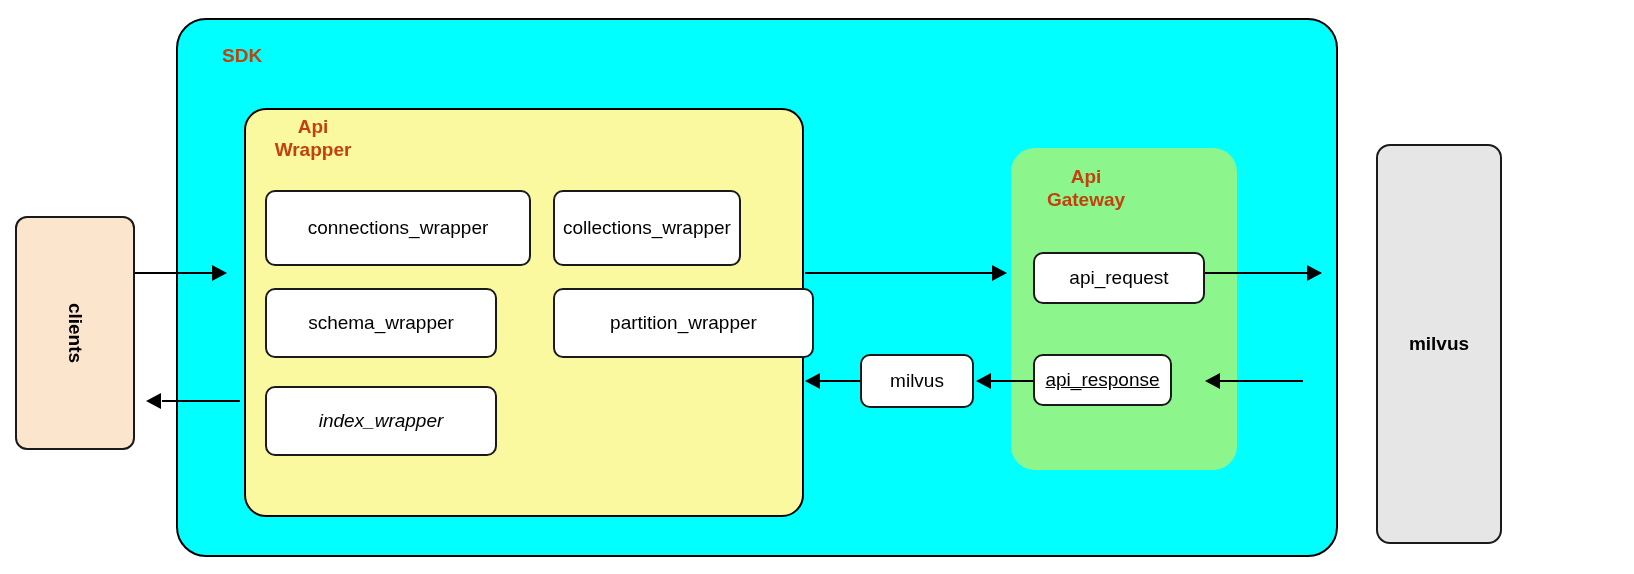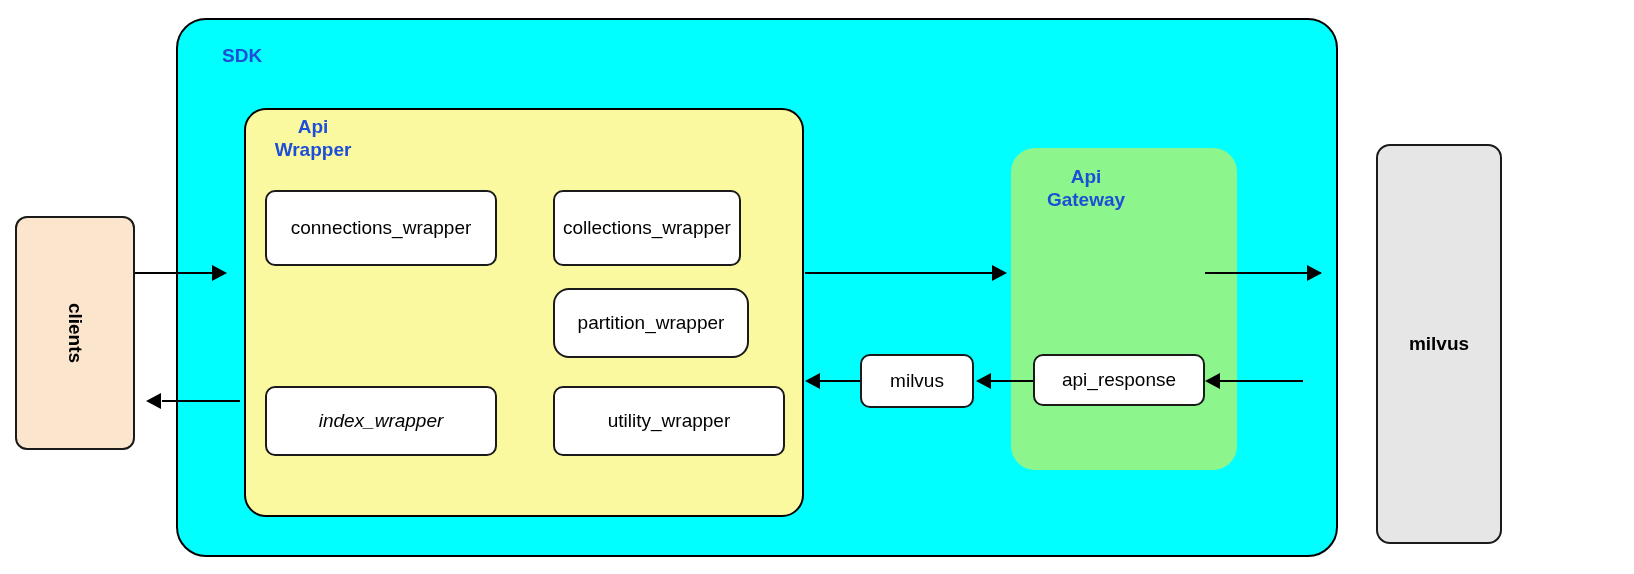--- a/index.html
+++ b/index.html
@@ -49,21 +49,21 @@
     background: #8cf58c;
     border: none;
     border-radius: 24px;
   }
 
   
   .shell-title {
     position: absolute;
     font-weight: bold;
     font-size: 19px;
-    color: #1d4ed8;
+    color: #c2410c;
     line-height: 1.22;
     white-space: pre-line;
     text-align: center;
   }
   .sdk-title  { left: 222px; top: 44px;  }
   .wrap-title { left: 258px; top: 115px; width: 110px; }
   .gw-title   { left: 1026px; top: 165px; width: 120px; }
 
   
   .node {
@@ -73,29 +73,29 @@
     border: 2px solid #1a1a1a;
     border-radius: 10px;
     display: flex;
     align-items: center;
     justify-content: center;
     font-size: 19px;
     color: #000000;
   }
   .node-tall { border-radius: 14px; }
 
-  .w0 { left: 265px; top: 190px; width: 232px; height: 76px; }
+  .w0 { left: 265px; top: 190px; width: 266px; height: 76px; }
   .w1 { left: 553px; top: 190px; width: 188px; height: 76px; }
   .w2 { left: 265px; top: 288px; width: 232px; height: 70px; }
-  .w3 { left: 553px; top: 288px; width: 196px; height: 70px; border-radius: 16px; }
+  .w3 { left: 553px; top: 288px; width: 261px; height: 70px; }
   .w4 { left: 265px; top: 386px; width: 232px; height: 70px; font-style: italic; }
   .w5 { left: 553px; top: 386px; width: 232px; height: 70px; }
 
   .g0 { left: 1033px; top: 252px; width: 172px; height: 52px; }
-  .g1 { left: 1033px; top: 354px; width: 172px; height: 52px; }
+  .g1 { left: 1033px; top: 354px; width: 139px; height: 52px; text-decoration: underline; }
 
   .checker-box { left: 860px; top: 354px; width: 114px; height: 54px; }
 
   .clients-box {
     left: 15px;
     top: 216px;
     width: 120px;
     height: 234px;
     background: #fce5cd;
     border: 2px solid #1a1a1a;
@@ -157,34 +157,37 @@
   <div class="shell wrapper-shell"></div>
   <div class="shell-title wrap-title">Api
 Wrapper</div>
 
   <div class="node w0">
     <span>connections_wrapper</span>
   </div>
   <div class="node w1">
     <span>collections_wrapper</span>
   </div>
+  <div class="node w2">
+    <span>schema_wrapper</span>
+  </div>
   <div class="node w3">
     <span>partition_wrapper</span>
   </div>
   <div class="node w4">
     <span>index_wrapper</span>
-  </div>
-  <div class="node w5">
-    <span>utility_wrapper</span>
   </div>
 
   <div class="shell gateway-shell"></div>
   <div class="shell-title gw-title">Api
 Gateway</div>
 
+  <div class="node g0">
+    <span>api_request</span>
+  </div>
   <div class="node g1">
     <span>api_response</span>
   </div>
 
   <div class="node checker-box">
     <span>milvus</span>
   </div>
 
   <div class="node node-tall milvus-box">
     <span class="milvus-label">milvus</span>

